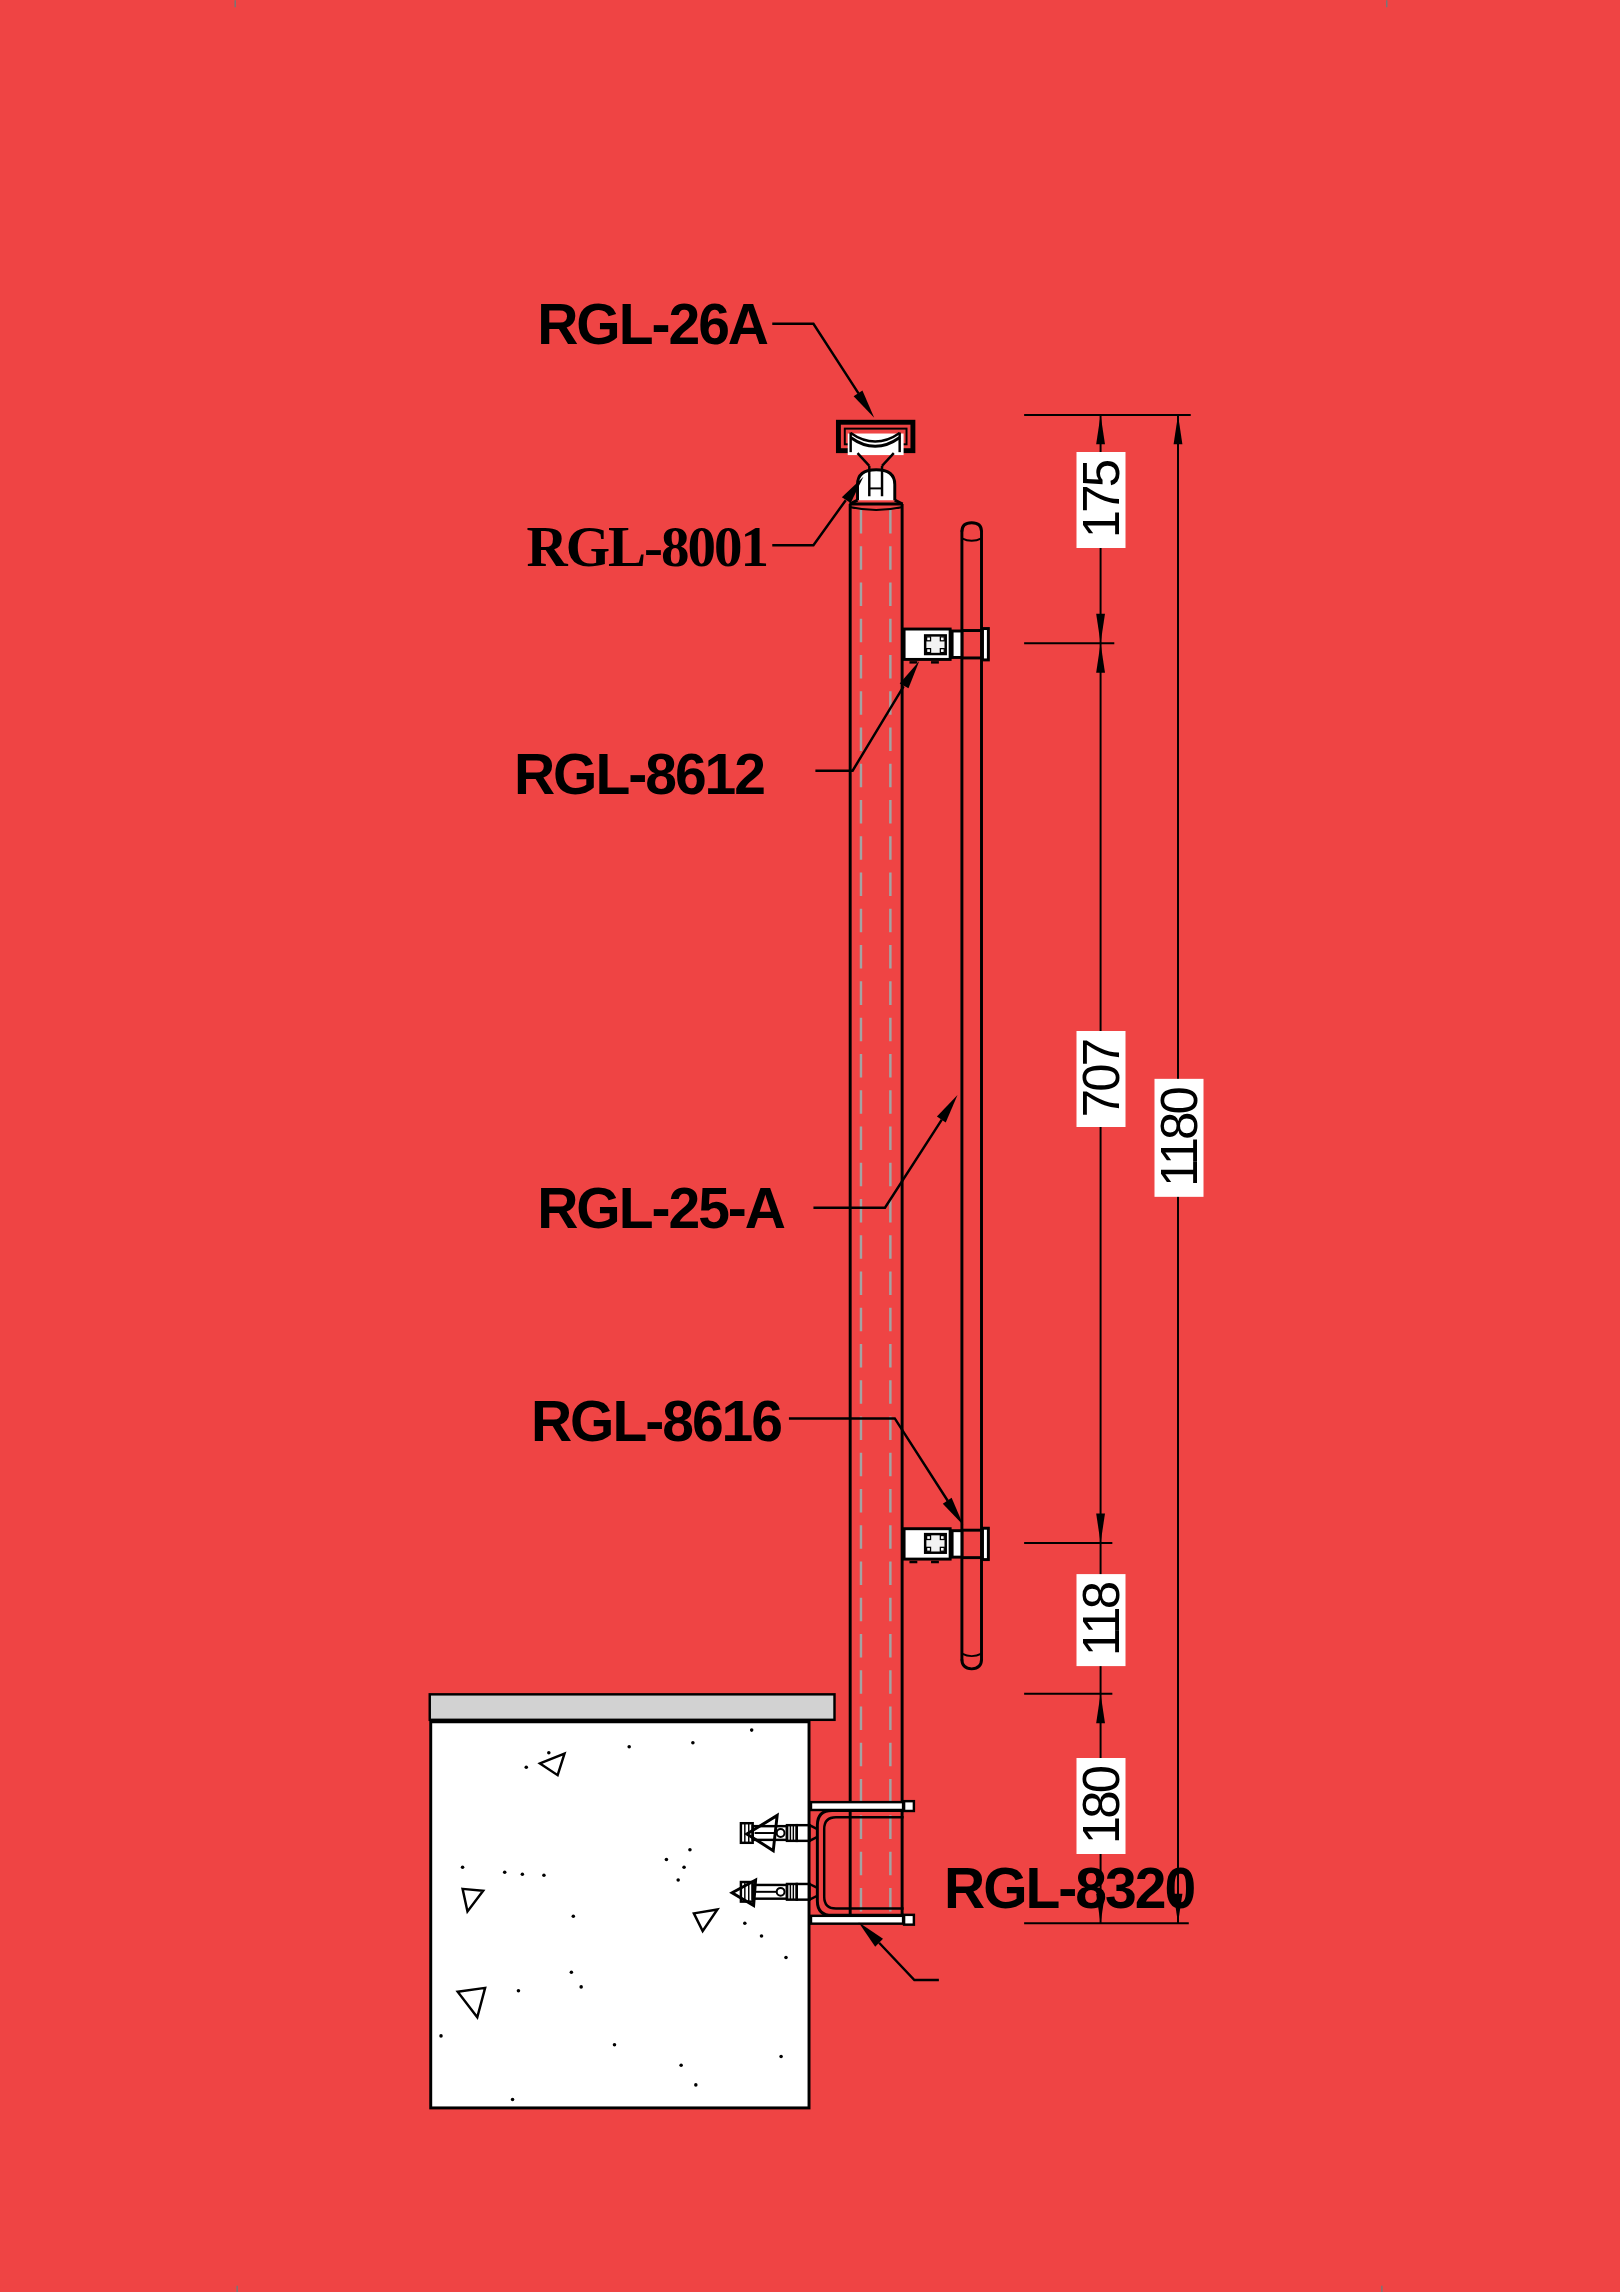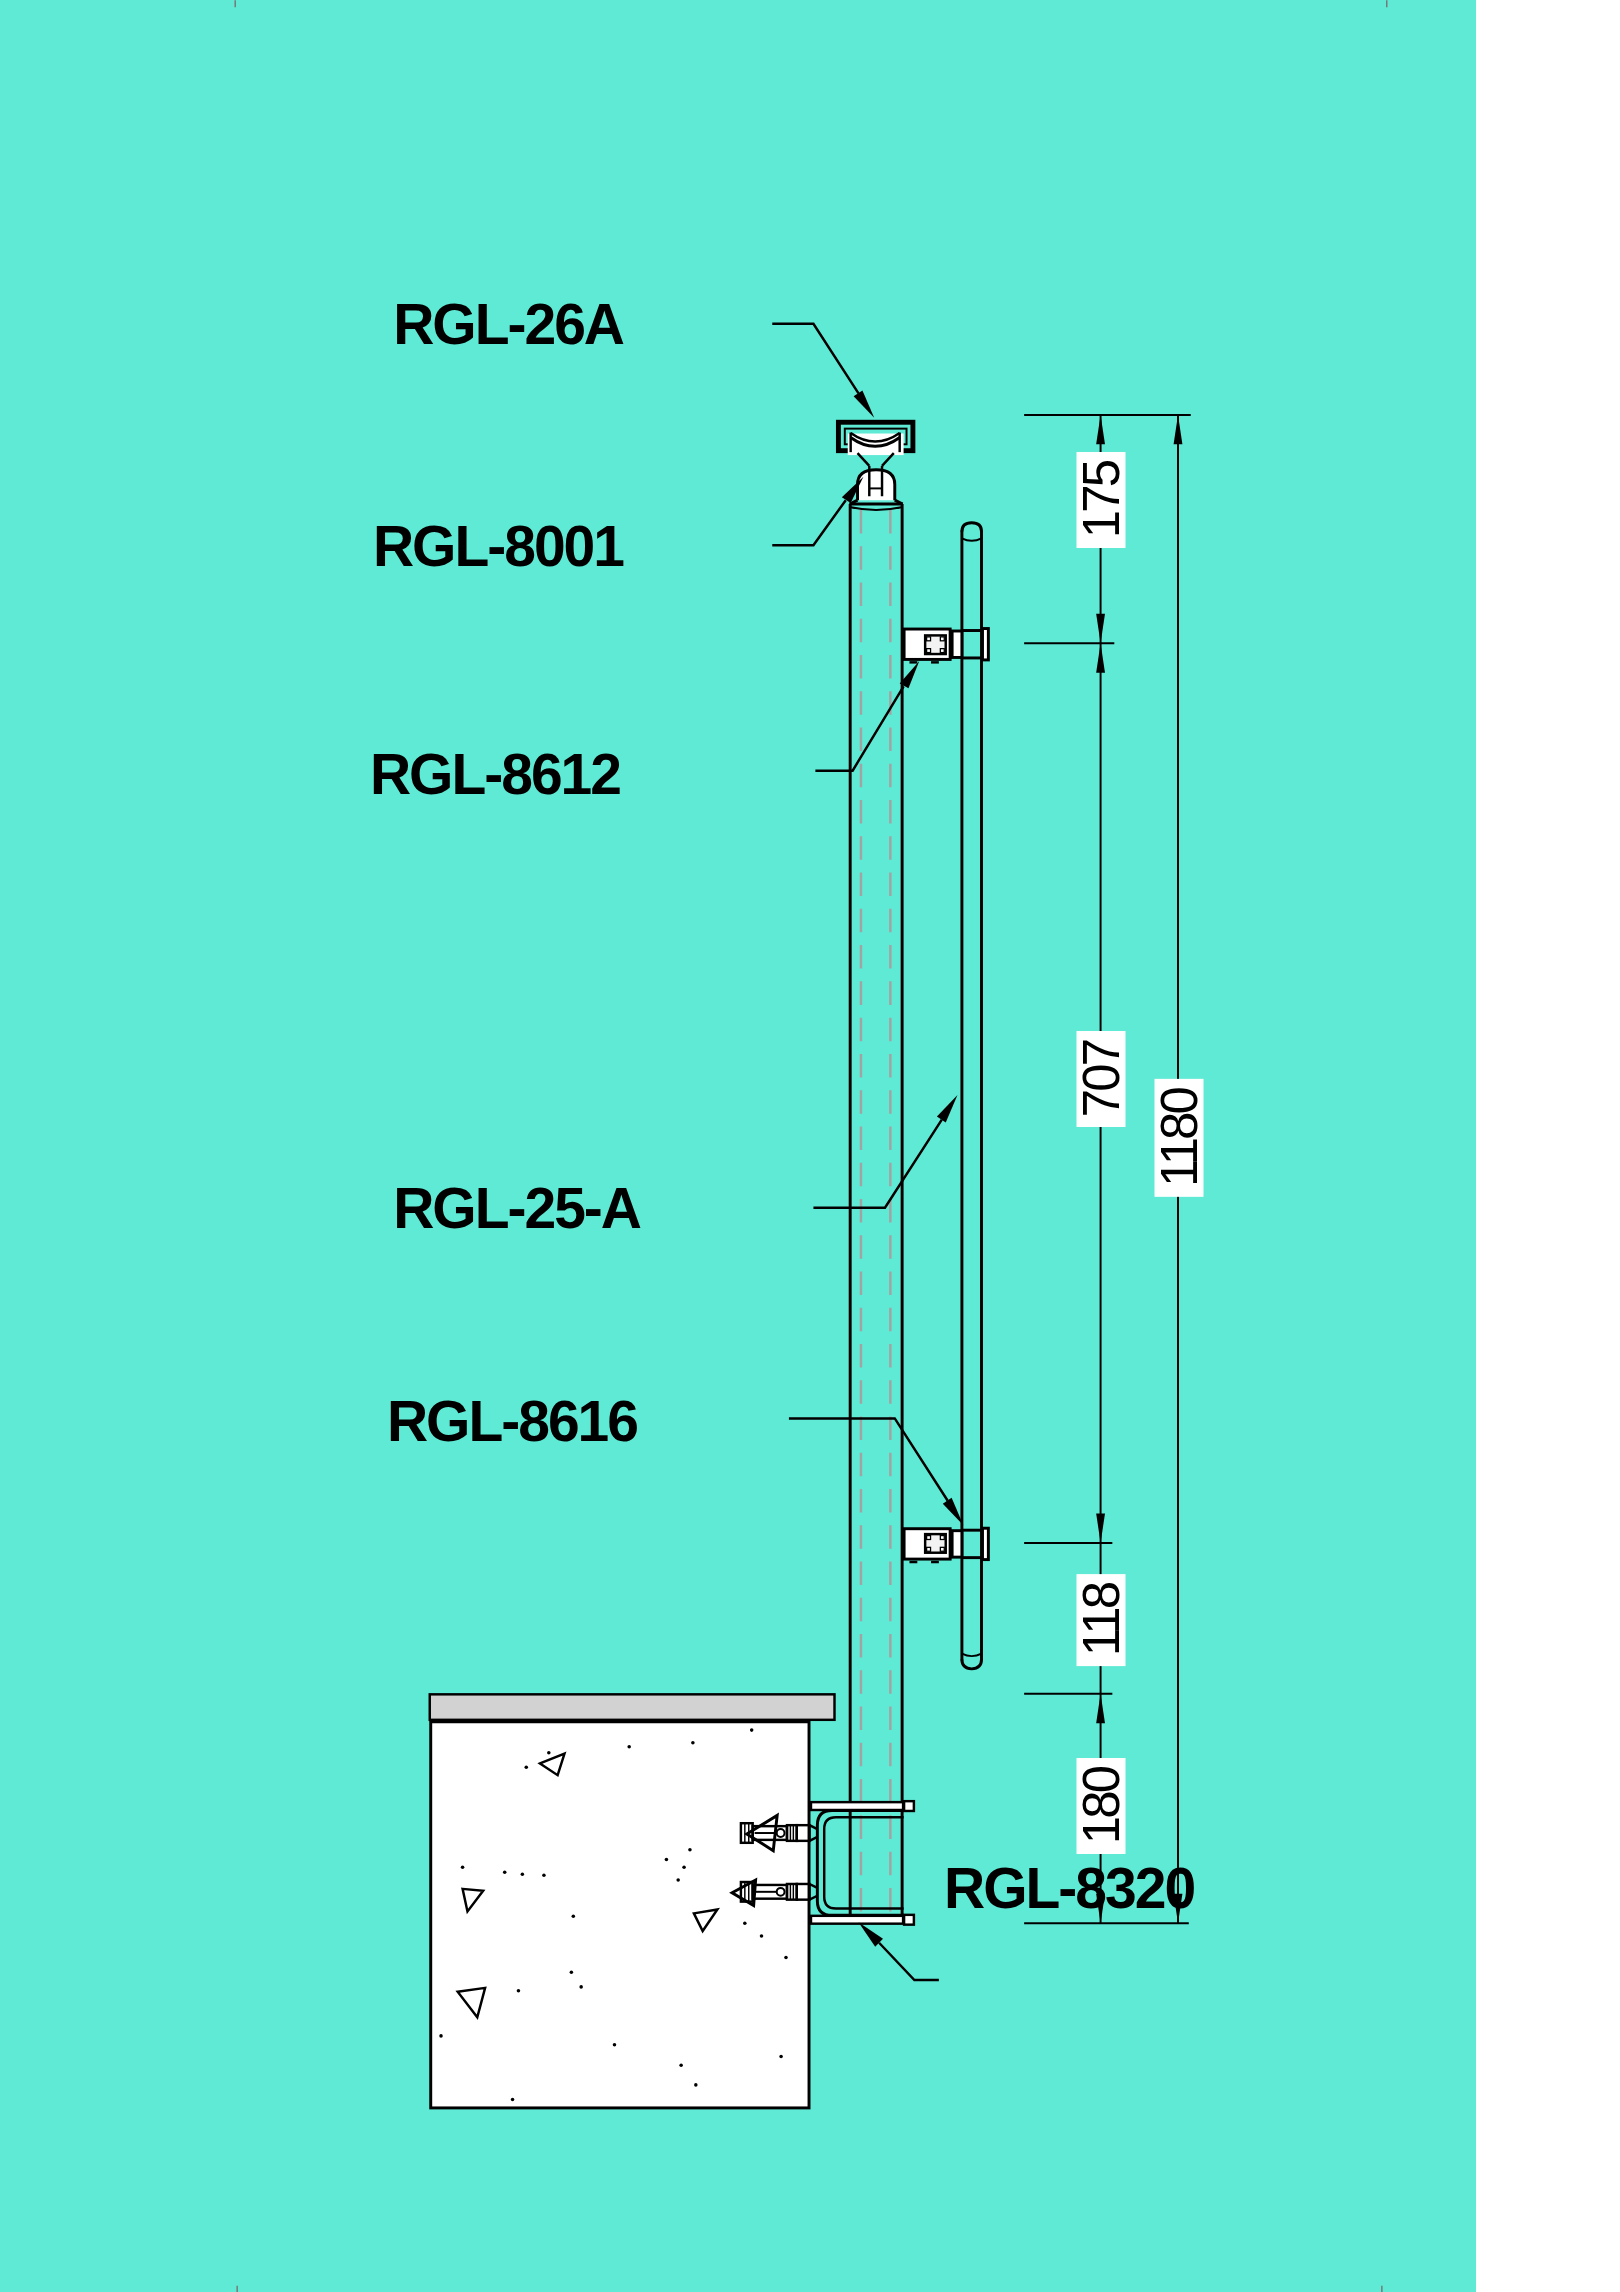--- a/index.html
+++ b/index.html
@@ -1,19 +1,19 @@
 <!DOCTYPE html>
 <html><head>
 <meta charset="utf-8">
 <style>
   html,body{margin:0;padding:0;background:#ffffff;}
   .canvas{
     position:relative;
-    width:1476px;height:2293px;
-    background:#5eead4;
+    width:1620px;height:2293px;
+    background:#ef4444;
     font-family:"Liberation Sans", sans-serif;
     overflow:hidden;
   }
   .canvas svg{position:absolute;left:0;top:0;}
   .part-label{
     position:absolute;
     font-weight:bold;
     font-size:57px;
     line-height:49px;
     letter-spacing:-2px;
@@ -256,21 +256,21 @@
         <polygon points="983,1556 962,1534 971,1528" fill="#000" stroke="none"></polygon>
       </g>
       <g>
         <path d="M958,2020 H933 L897,1982"></path>
         <polygon points="876,1961 901,1978 893,1986" fill="#000" stroke="none"></polygon>
       </g>
     </g>
   </svg>
 
   <div class="part-label" style="right:853px; top:300px;">RGL-26A</div>
-  <div class="part-label" style="right:853px; top:522px;">RGL-8001</div>
+  <div class="part-label" style="right:853px; top:522px;font-family:Liberation Serif, serif;">RGL-8001</div>
   <div class="part-label" style="right:856px; top:750px;">RGL-8612</div>
   <div class="part-label" style="right:836px; top:1184px;">RGL-25-A</div>
   <div class="part-label" style="right:839px; top:1397px;margin-left:40px;">RGL-8616</div>
   <div class="part-label" style="left:944px;  top:1864px;">RGL-8320</div>
 
   <div class="dim-text" style="left:1101px; top:500px;">175</div>
   <div class="dim-text" style="left:1101px; top:1079px;">707</div>
   <div class="dim-text" style="left:1101px; top:1620px;">118</div>
   <div class="dim-text" style="left:1101px; top:1806px;">180</div>
   <div class="dim-text" style="left:1179px; top:1138px;">1180</div>

